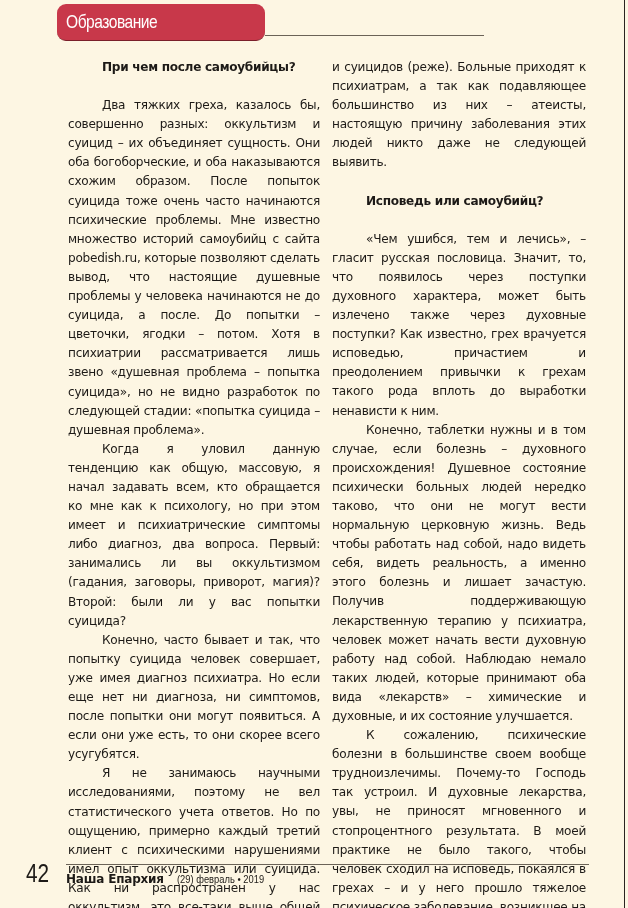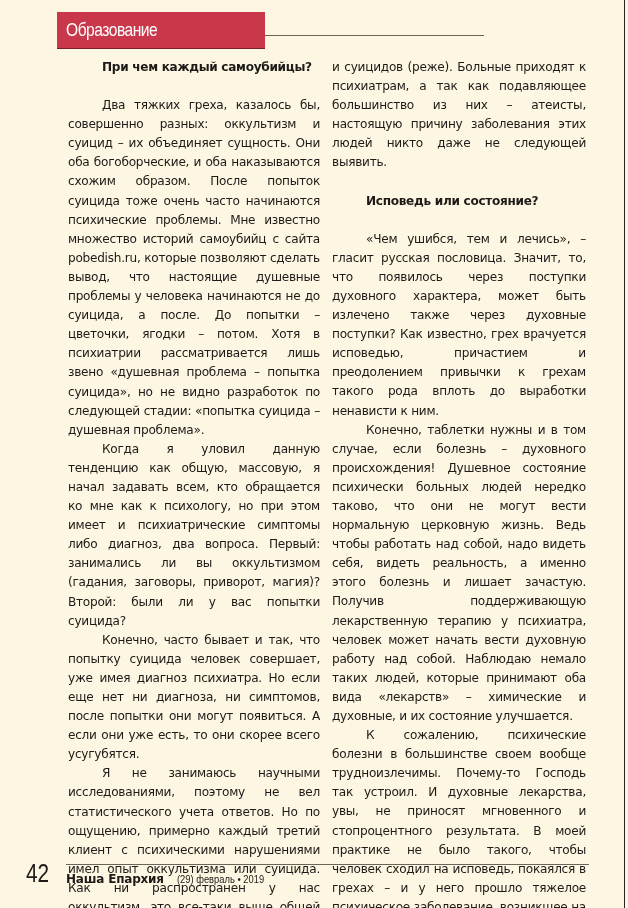--- a/index.html
+++ b/index.html
@@ -7,22 +7,22 @@
       width: 628px; height: 908px; overflow: hidden;
       background: #fdf6e3;
       font-family: "DejaVu Sans", "Liberation Sans", sans-serif;
       color: #1d1a17;
       position: relative;
     }
     .page-border {
       position: absolute; right: 3px; top: 0; bottom: 0; width: 1px; background: #2a2420;
     }
     .section-bar {
-      position: absolute; left: 57px; top: 12px; width: 208px; height: 36px;
-      background: #c8384a; border-bottom: 1px solid #7a1f2a;
+      position: absolute; left: 57px; top: 4px; width: 208px; height: 36px;
+      background: #c8384a; border-bottom: 1px solid #7a1f2a; border-radius: 9px;
     }
     .section-title {
       position: absolute; left: 9px; top: 7px;
       font-family: "Liberation Sans", sans-serif; font-stretch: condensed;
       color: #fff; font-size: 19px; letter-spacing: -0.6px;
       transform: scaleX(0.82); transform-origin: left center;
     }
     .header-rule {
       position: absolute; left: 265px; top: 35px; width: 219px; height: 1px; background: #6b6357;
     }
@@ -62,31 +62,31 @@
 <body>
 
 <div class="page-border"></div>
 
 <div class="section-bar">
   <span class="section-title">Образование</span>
 </div>
 <div class="header-rule"></div>
 
 <div class="column col-left">
-  <p class="subhead gap-after">При чем каждый самоубийцы?</p>
+  <p class="subhead gap-after">При чем после самоубийцы?</p>
   <p>Два тяжких греха, казалось бы, совершенно разных: оккультизм и суицид – их объединяет сущность. Они оба богоборческие, и оба наказываются схожим образом. После попыток суицида тоже очень часто начинаются психические проблемы. Мне известно множество историй самоубийц с сайта pobedish.ru, которые позволяют сделать вывод, что настоящие душевные проблемы у человека начинаются не до суицида, а после. До попытки – цветочки, ягодки – потом. Хотя в психиатрии рассматривается лишь звено «душевная проблема – попытка суицида», но не видно разработок по следующей стадии: «попытка суицида – душевная проблема».</p>
   <p>Когда я уловил данную тенденцию как общую, массовую, я начал задавать всем, кто обращается ко мне как к психологу, но при этом имеет и психиатрические симптомы либо диагноз, два вопроса. Первый: занимались ли вы оккультизмом (гадания, заговоры, приворот, магия)? Второй: были ли у вас попытки суицида?</p>
   <p>Конечно, часто бывает и так, что попытку суицида человек совершает, уже имея диагноз психиатра. Но если еще нет ни диагноза, ни симптомов, после попытки они могут появиться. А если они уже есть, то они скорее всего усугубятся.</p>
   <p>Я не занимаюсь научными исследованиями, поэтому не вел статистического учета ответов. Но по ощущению, примерно каждый третий клиент с психическими нарушениями имел опыт оккультизма или суицида. Как ни распространен у нас оккультизм, это все-таки выше общей картины по стране. Тут опять-таки нет точных цифр, но каждый из нас, зная свое окружение, понимает, что магией занимался далеко не каждый третий знакомый нам человек. По работе zagovor.ru, я думаю, доля взрослого населения, имеющего неоднократный опыт оккультных практик, не превышает 10%.</p>
 
 </div>
 
 <div class="column col-right">
   <p class="noindent">и суицидов (реже). Больные приходят к психиатрам, а так как подавляющее большинство из них – атеисты, настоящую причину заболевания этих людей никто даже не следующей выявить.</p>
-  <p class="subhead gap-before gap-after">Исповедь или состояние?</p>
+  <p class="subhead gap-before gap-after">Исповедь или самоубийц?</p>
   <p>«Чем ушибся, тем и лечись», – гласит русская пословица. Значит, то, что появилось через поступки духовного характера, может быть излечено также через духовные поступки? Как известно, грех врачуется исповедью, причастием и преодолением привычки к грехам такого рода вплоть до выработки ненависти к ним.</p>
   <p>Конечно, таблетки нужны и в том случае, если болезнь – духовного происхождения! Душевное состояние психически больных людей нередко таково, что они не могут вести нормальную церковную жизнь. Ведь чтобы работать над собой, надо видеть себя, видеть реальность, а именно этого болезнь и лишает зачастую. Получив поддерживающую лекарственную терапию у психиатра, человек может начать вести духовную работу над собой. Наблюдаю немало таких людей, которые принимают оба вида «лекарств» – химические и духовные, и их состояние улучшается.</p>
   <p>К сожалению, психические болезни в большинстве своем вообще трудноизлечимы. Почему-то Господь так устроил. И духовные лекарства, увы, не приносят мгновенного и стопроцентного результата. В моей практике не было такого, чтобы человек сходил на исповедь, покаялся в грехах – и у него прошло тяжелое психическое заболевание, возникшее на почве оккультизма.</p>
 
 </div>
 
 <div class="footer-rule"></div>
 <div class="page-number">42</div>
 <div class="footer-text">
   <span class="footer-pub">Наша Епархия</span>

